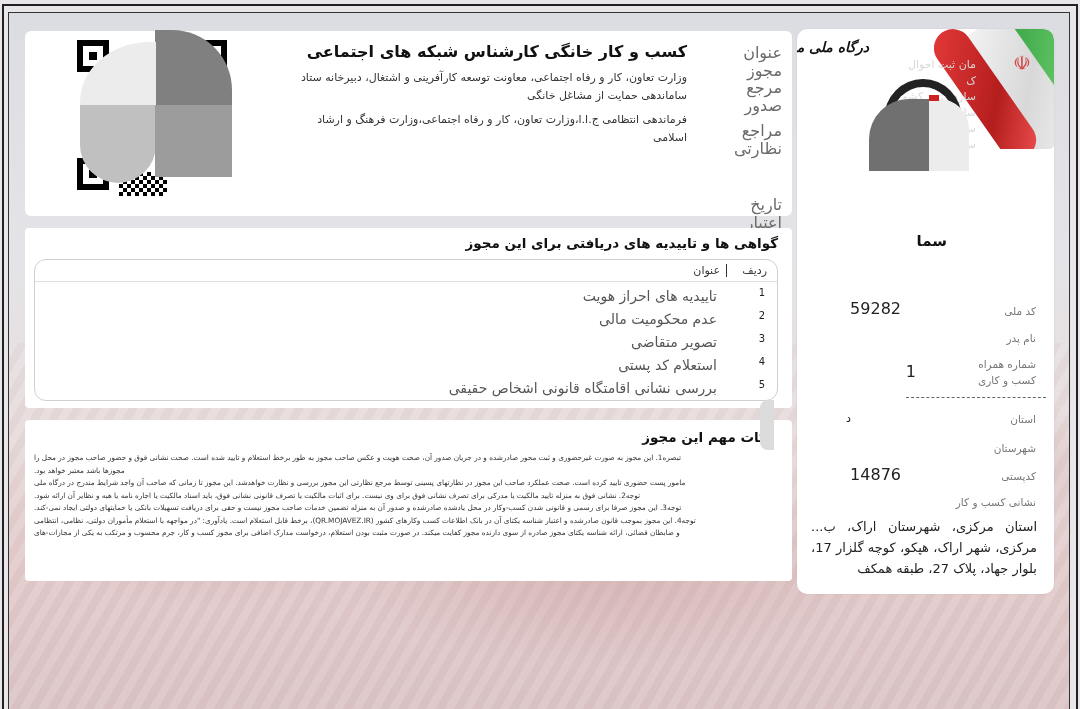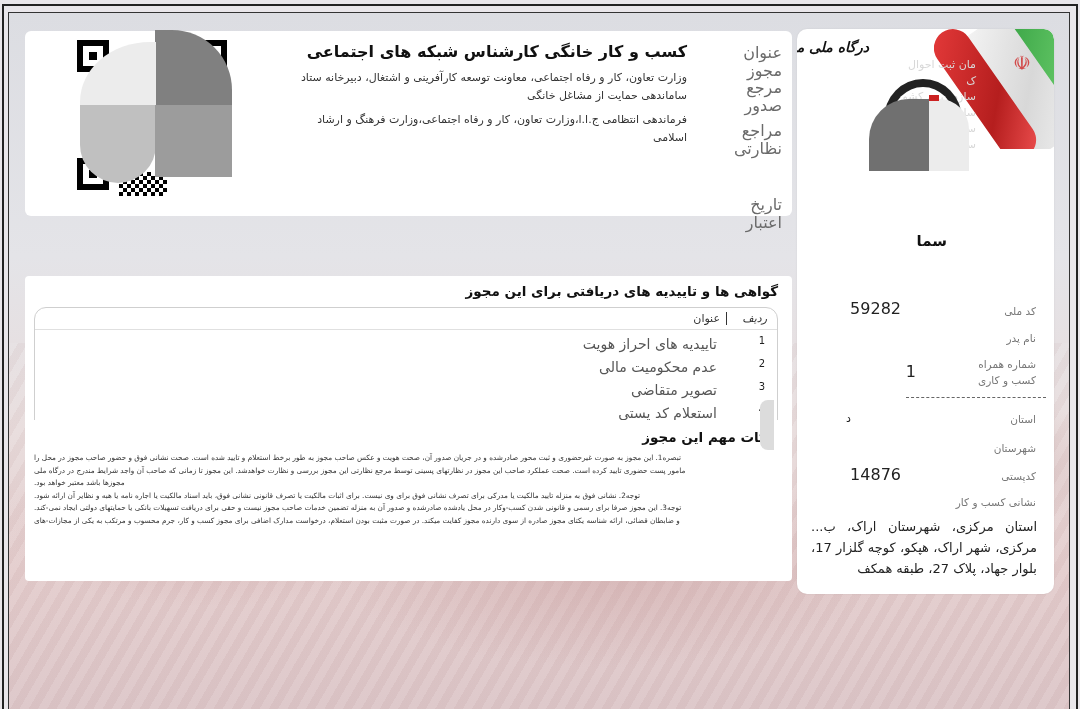--- a/index.html
+++ b/index.html
@@ -87,29 +87,29 @@
     background:
       repeating-conic-gradient(#000 0 25%, #fff 0 50%) 0 0 / 8px 8px; }
   .lc-row { position: absolute; right: 10px; width: 490px; }
   .lc-label { position: absolute; right: 0; width: 70px; font-size: 16px; color: #6a6a6a; line-height: 18px; }
   .lc-value { position: absolute; right: 95px; width: 395px; font-size: 11px; color: #333; line-height: 18px; text-align: right; }
   .lc-title { font-size: 16px; font-weight: bold; color: #111; line-height: 22px; }
 
   
   .cert-card {
     position: absolute; left: 25px; top: 228px; width: 767px; height: 180px;
-    background: #fff; border-radius: 4px; margin-top: 48px;
+    background: #fff; border-radius: 4px;
   }
   .cert-title { position: absolute; right: 14px; top: 7px; font-size: 13.5px; font-weight: bold; color: #111; }
   .cert-table {
     position: absolute; left: 9px; top: 31px; width: 744px; height: 142px;
     border: 1px solid #cfcfcf; border-radius: 12px; overflow: hidden;
   }
   .cert-head { position: absolute; left: 0; right: 0; top: 0; height: 22px; border-bottom: 1px solid #e0e0e0; }
-  .cert-head .h-idx { position: absolute; right: 10px; top: 4px; font-size: 11px; color: #333; font-style: italic; }
+  .cert-head .h-idx { position: absolute; right: 10px; top: 4px; font-size: 11px; color: #333; }
   .cert-head .h-title { position: absolute; right: 50px; top: 4px; font-size: 11px; color: #333; border-right: 1px solid #333; padding-right: 6px; }
   .cert-row { position: absolute; left: 0; right: 0; height: 23px; }
   .cert-row .c-idx { position: absolute; right: 12px; top: 4px; font-size: 10px; color: #222; }
   .cert-row .c-title { position: absolute; right: 60px; top: 5px; font-size: 14px; color: #555; white-space: nowrap; }
 
   
   .notes-card {
     position: absolute; left: 25px; top: 420px; width: 767px; height: 161px;
     background: #fff; border-radius: 4px;
   }
@@ -237,20 +237,21 @@
       <span class="c-idx">5</span>
       <span class="c-title">بررسی نشانی اقامتگاه قانونی اشخاص حقیقی</span>
     </div>
   </div>
 </div>
 
 <div class="notes-card">
   <div class="notes-title">نکات مهم این مجوز</div>
   <div class="notes-body">
     <p>تبصره1. این مجوز به صورت غیرحضوری و ثبت محور صادرشده و در جریان صدور آن، صحت هویت و عکس صاحب مجوز به طور برخط استعلام و تایید شده است. صحت نشانی فوق و حضور صاحب مجوز در محل را</p>
+    <p>مجوزها باشد معتبر خواهد بود.</p>
     <p>مامور پست حضوری تایید کرده است. صحت عملکرد صاحب این مجوز در نظارتهای پسینی توسط مرجع نظارتی این مجوز بررسی و نظارت خواهدشد. این مجوز تا زمانی که صاحب آن واجد شرایط مندرج در درگاه ملی</p>
-    <p>مجوزها باشد معتبر خواهد بود.</p>
     <p>توجه2. نشانی فوق به منزله تایید مالکیت یا مدرکی برای تصرف نشانی فوق برای وی نیست. برای اثبات مالکیت یا تصرف قانونی نشانی فوق، باید اسناد مالکیت یا اجاره نامه یا هبه و نظایر آن ارائه شود.</p>
     <p>توجه3. این مجوز صرفا برای رسمی و قانونی شدن کسب-وکار در محل یادشده صادرشده و صدور آن به منزله تضمین خدمات صاحب مجوز نیست و حقی برای دریافت تسهیلات بانکی یا حمایتهای دولتی ایجاد نمی-کند.</p>
+    <p>توجه4. این مجوز بموجب قانون صادرشده و اعتبار شناسه یکتای آن در بانک اطلاعات کسب وکارهای کشور (QR.MOJAVEZ.IR)، برخط قابل استعلام است. یادآوری: "در مواجهه با استعلام مأموران دولتی، نظامی، انتظامی</p>
     <p>و ضابطان قضائی، ارائه شناسه یکتای مجوز صادره از سوی دارنده مجوز کفایت میکند. در صورت مثبت بودن استعلام، درخواست مدارک اضافی برای مجوز کسب و کار، جرم محسوب و مرتکب به یکی از مجازات-های</p>
   </div>
 </div>
 <div class="gray-sliver"></div>
 
 </body></html>

